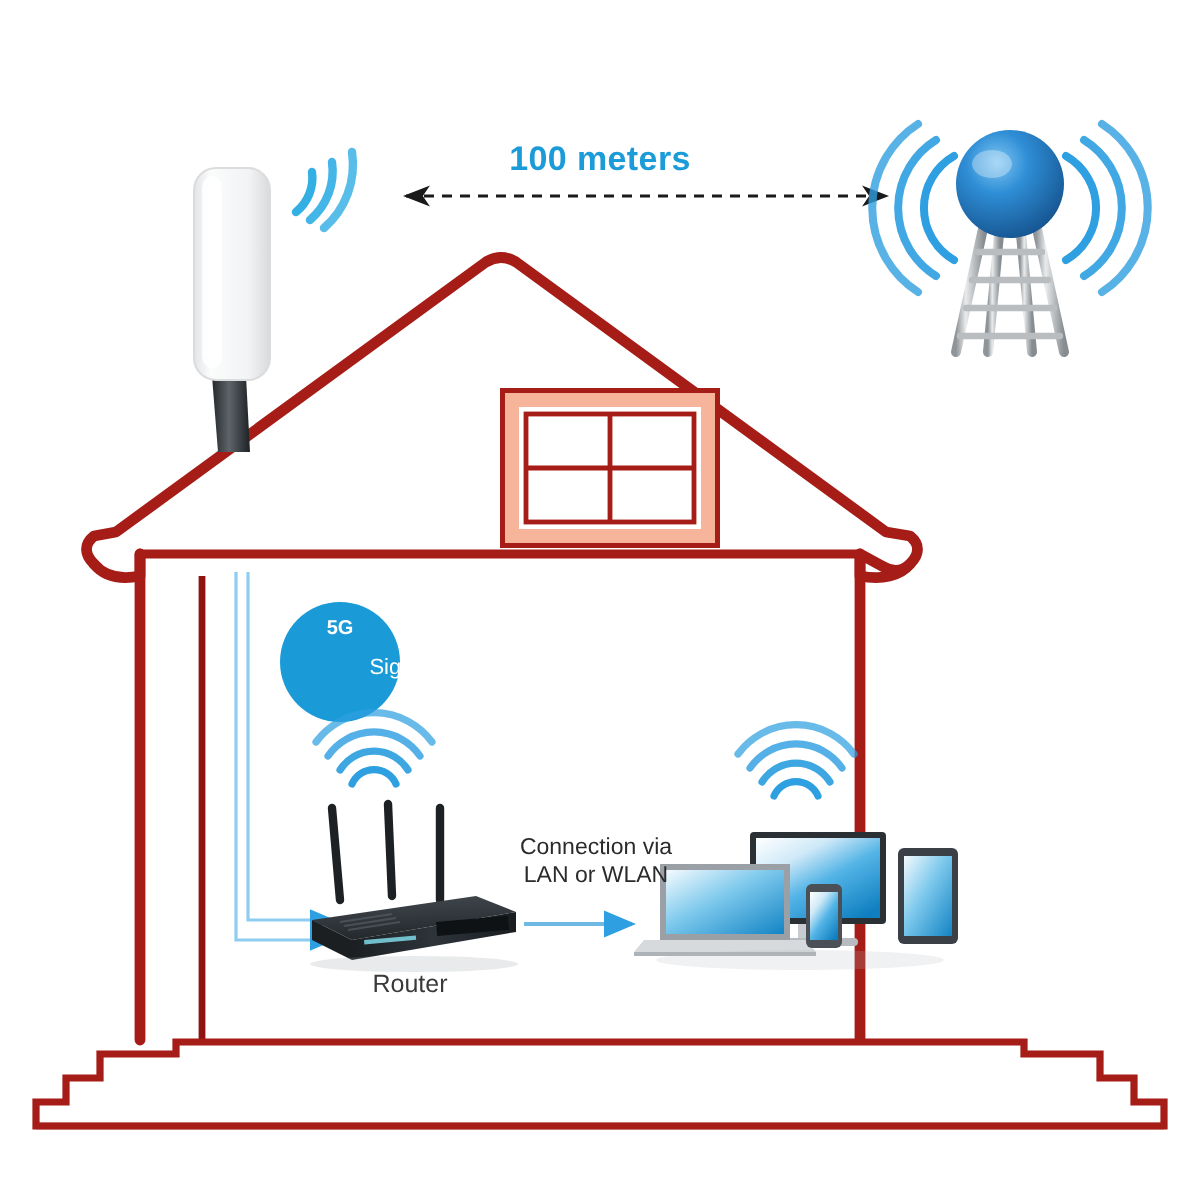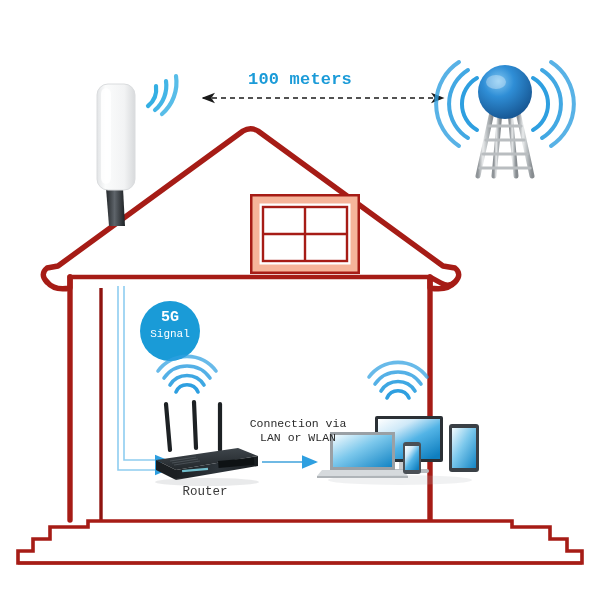--- a/index.html
+++ b/index.html
@@ -2,30 +2,30 @@
 <html><head>
 <meta charset="utf-8">
 <title>5G CPE Home Network Diagram</title>
 <style>
   html,body{margin:0;padding:0;background:#ffffff;}
   body{width:600px;height:600px;overflow:hidden;
        font-family:"Liberation Sans",sans-serif;}
   #stage{position:relative;width:600px;height:600px;background:#fff;}
   #stage svg{position:absolute;top:0;left:0;}
 
-  .lbl{position:absolute;white-space:pre;text-align:center;line-height:1.2;font-family:Liberation Mono, monospace;}
+  .lbl{position:absolute;white-space:pre;text-align:center;line-height:1.2;}
 
   #lbl-distance{color:#1b9bd8;font-weight:bold;font-size:17px;
       left:0;right:0;top:70px;letter-spacing:.2px;}
   #lbl-tower{color:#111;font-weight:bold;font-size:15.5px;
       left:400px;width:200px;top:183px;}
-  #lbl-5g-big{color:#fff;font-weight:bold;font-size:15px;
+  #lbl-5g-big{color:#fff;font-weight:bold;font-size:10px;
       left:140px;width:60px;top:309px;}
   #lbl-5g-sub{color:#fff;font-size:11px;
-      left:140px;width:60px;top:328px;}
+      left:140px;width:60px;top:328px;padding-left:30px;}
   #lbl-router{color:#3a3a3a;font-size:12.5px;
       left:150px;width:110px;top:485px;}
   #lbl-connection{color:#2b2b2b;font-size:11.5px;
       left:238px;width:120px;top:417px;line-height:1.25;}
   #lbl-devices{color:#2b2b2b;font-size:12.5px;
       left:330px;width:140px;top:486px;line-height:1.25;}
 </style>
 </head>
 <body>
 

